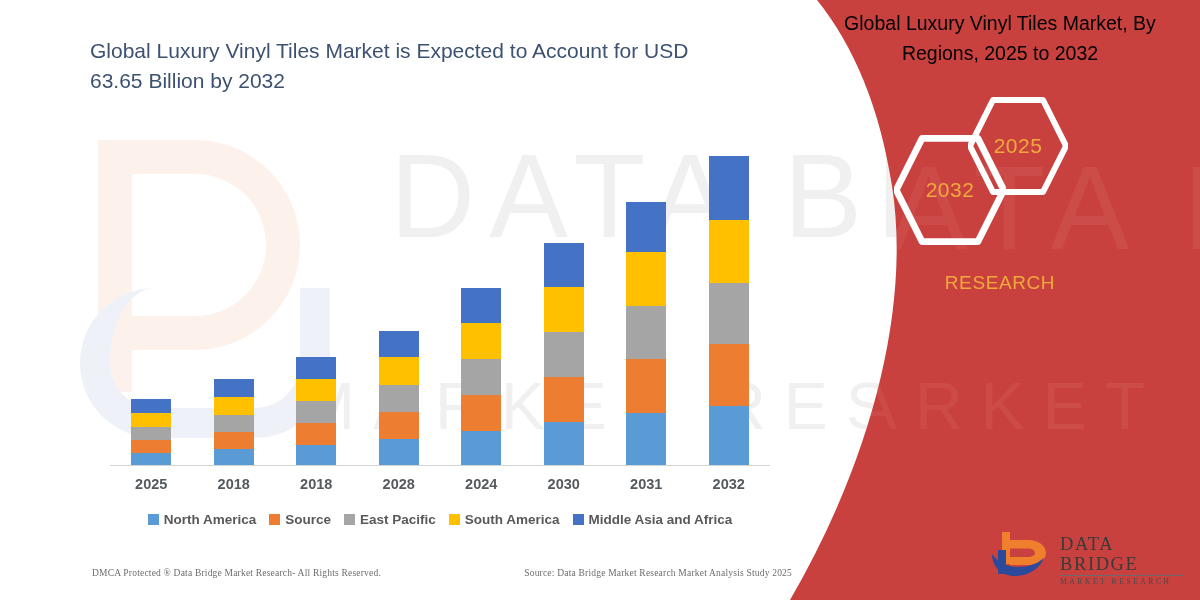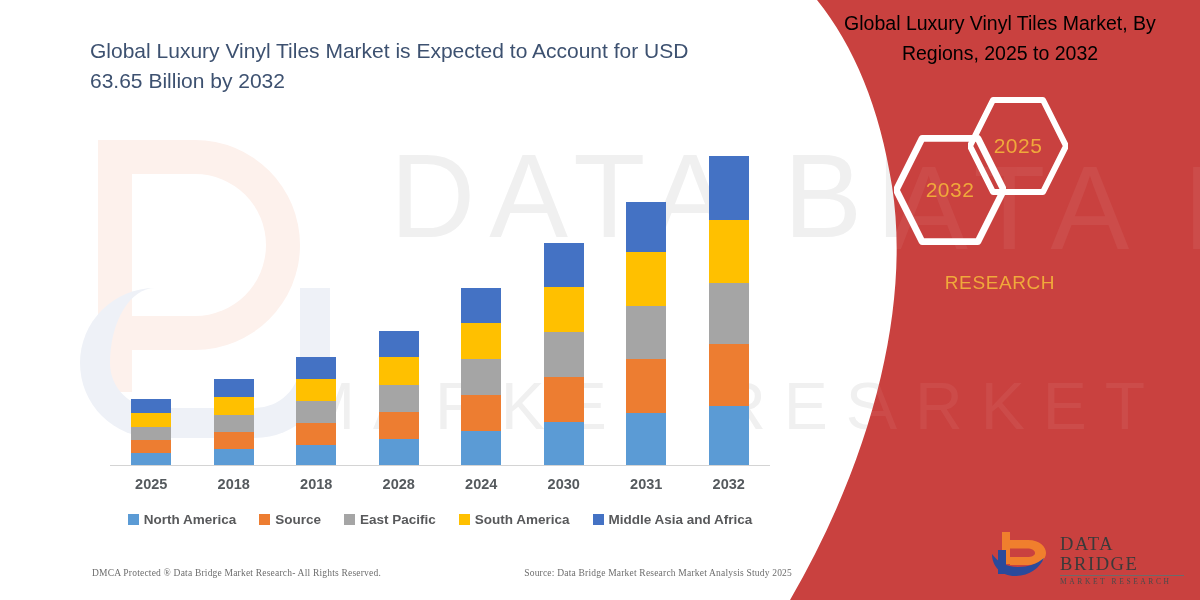--- a/index.html
+++ b/index.html
@@ -79,21 +79,21 @@
     position: absolute; left: 110px; top: 472px; width: 660px; height: 24px;
     display: flex; justify-content: space-around; align-items: center;
   }
   .xtick {
     width: 82px; text-align: center;
     font-size: 14.5px; font-weight: bold; color: #555a5e;
   }
 
   .legend {
     position: absolute; left: 110px; top: 512px; width: 660px;
-    display: flex; justify-content: center; align-items: center; gap: 23px;
+    display: flex; justify-content: center; align-items: center; gap: 13px;
   }
   .legend-item { display: flex; align-items: center; gap: 5px; }
   .legend-swatch { width: 11px; height: 11px; display: inline-block; }
   .legend-label { font-size: 13.5px; font-weight: bold; color: #58595b; white-space: nowrap; }
 
   .footer {
     position: absolute; left: 92px; top: 568px; width: 700px;
     display: flex; justify-content: space-between;
     font-family: "Liberation Serif", serif;
     font-size: 9.5px; color: #6d6d6d; letter-spacing: .2px;

